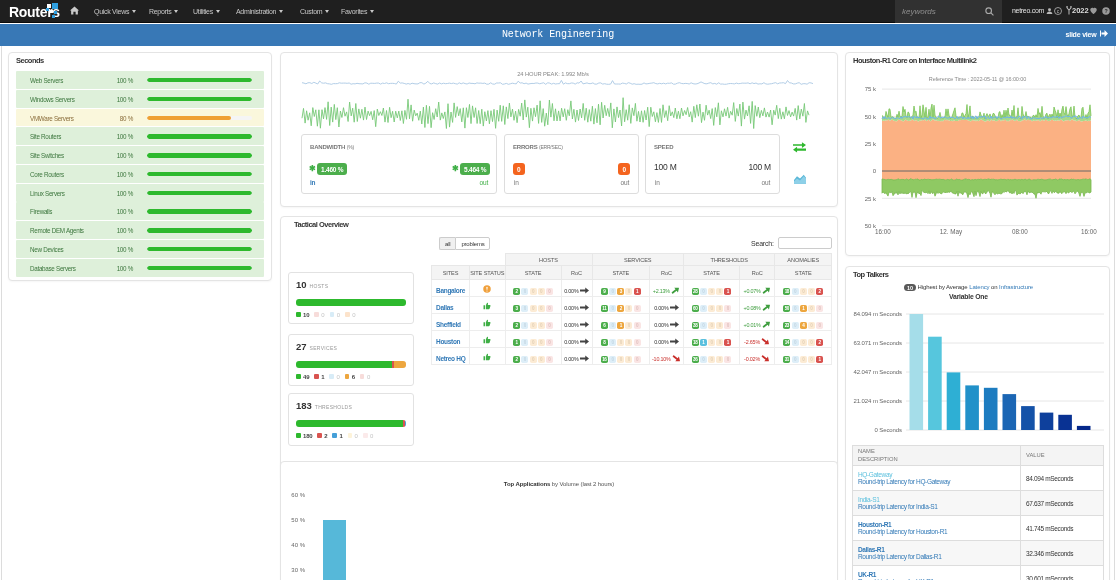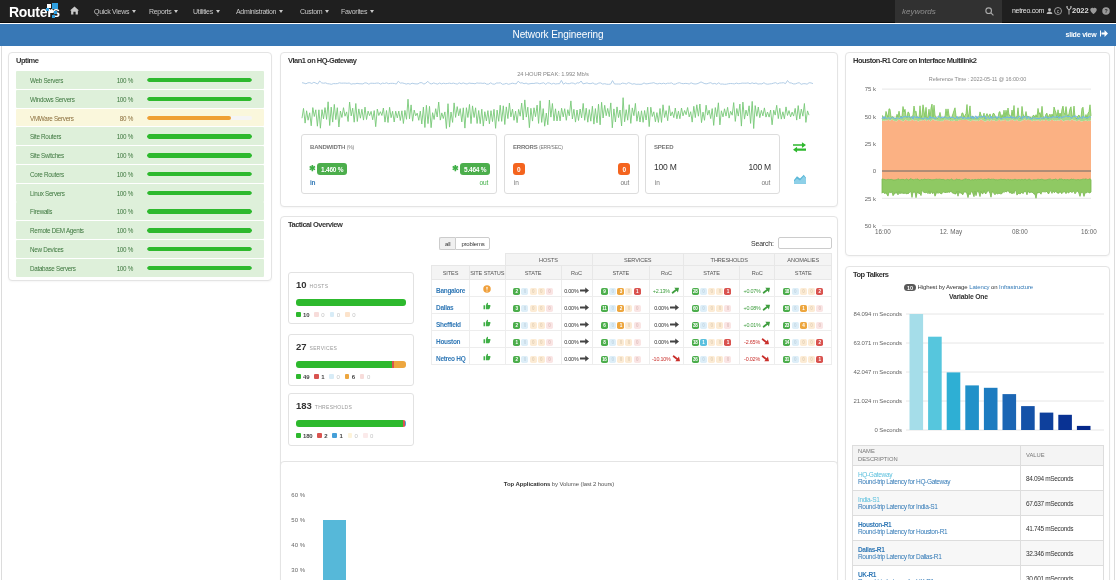--- a/index.html
+++ b/index.html
@@ -14,21 +14,21 @@
 #logo { position:absolute; left:9px; top:4px; color:#fff; font-weight:700; font-size:14px; letter-spacing:-0.3px; }
 .sq { position:absolute; }
 .mi { position:absolute; top:0; height:23px; line-height:23px; color:#c9c9c9; font-size:7px;
   letter-spacing:-0.3px; white-space:nowrap; }
 .caret { width:0; height:0; border-left:2.8px solid transparent; border-right:2.8px solid transparent;
   border-top:3.2px solid #c9c9c9; display:inline-block; margin-left:3px; vertical-align:1px; }
 #searchbox { position:absolute; left:895px; top:0; width:107px; height:23px; background:#313131;
   color:#8f8f8f; font-size:8px; font-style:italic; line-height:23px; padding-left:7px; }
 .hri { position:absolute; top:0; height:21px; display:flex; align-items:center; }
 #bluebar { position:absolute; left:0; top:24px; width:1116px; height:22px; background:#3878b6; }
-#bluebar .bt { position:absolute; width:100%; text-align:center; top:5px; color:#fff; font-size:10px; letter-spacing:-0.1px; }
+#bluebar .bt { position:absolute; width:100%; text-align:center; top:5px; color:#fff; font-size:10px; letter-spacing:-0.1px;font-family:Liberation Mono, monospace; }
 #bluebar .sv { position:absolute; right:8px; top:6px; color:#fff; font-size:7px; font-weight:700; letter-spacing:-0.2px; }
 .vline { position:absolute; top:46px; bottom:0; width:1px; background:#dcdcdc; }
 
 
 #uptime { left:8px; top:52px; width:264px; height:229px; padding:5px 7px; }
 #uptime .ptitle { margin:0 0 4px 0; }
 .upr { position:relative; height:17.9px; margin-bottom:0.9px; background:#def0da; border-radius:1px;
   font-size:6.3px; letter-spacing:-0.3px; color:#3c763d; }
 .upr.warn { background:#faf7dc; color:#8a6d3b; }
 .upl { position:absolute; left:14px; top:6px; }
@@ -110,21 +110,21 @@
 <div id="bluebar">
   <div class="bt">Network Engineering</div>
   <div class="sv">slide view &nbsp;<svg width="8" height="7" viewBox="0 0 16 14" style="vertical-align:-0.5px">
         <path fill="#fff" d="M9 0v5H3v4h6v5l7-7zM0 1h2v12H0z"></path>
       </svg></div>
 </div>
 <div class="vline" style="left:1px"></div>
 <div class="vline" style="left:1114px"></div>
 
 <div class="card" id="uptime">
-  <div class="ptitle">Uptime</div>
+  <div class="ptitle">Seconds</div>
   <div class="upr">
       <span class="upl">Web Servers</span>
       <span class="upv">100 %</span>
       <span class="uptrack">
         <span class="upbar" style="width:105px;background:#2db92d"></span>
       </span>
     </div>
 <div class="upr">
       <span class="upl">Windows Servers</span>
       <span class="upv">100 %</span>
@@ -191,21 +191,20 @@
 <div class="upr">
       <span class="upl">Database Servers</span>
       <span class="upv">100 %</span>
       <span class="uptrack">
         <span class="upbar" style="width:105px;background:#2db92d"></span>
       </span>
     </div>
 </div>
 
 <div class="card" id="vlan">
-  <div class="ptitle">Vlan1 on HQ-Gateway</div>
   <div class="peak">24 HOUR PEAK: 1.992 Mb/s</div>
   <svg width="556" height="153" style="position:absolute;left:0;top:0">
     <g transform="translate(-280,-52)">
       <polyline points="301.0,81.7 303.0,82.1 304.9,82.8 306.9,81.8 308.9,81.7 310.8,82.5 312.8,81.3 314.8,82.1 316.7,83.0 318.7,80.0 320.7,81.9 322.6,82.2 324.6,81.9 326.6,82.7 328.5,82.9 330.5,83.3 332.4,82.6 334.4,82.7 336.4,82.6 338.3,81.8 340.3,82.2 342.3,82.1 344.2,82.1 346.2,82.3 348.2,82.0 350.1,83.2 352.1,82.7 354.1,82.9 356.0,82.3 358.0,82.7 360.0,82.8 361.9,82.9 363.9,81.8 365.9,82.1 367.8,83.2 369.8,82.2 371.8,82.3 373.7,82.4 375.7,82.1 377.6,82.1 379.6,83.1 381.6,82.1 383.5,82.5 385.5,81.8 387.5,82.7 389.4,82.4 391.4,82.3 393.4,82.5 395.3,83.1 397.3,80.2 399.3,82.1 401.2,81.9 403.2,82.4 405.2,83.1 407.1,82.5 409.1,83.2 411.1,82.2 413.0,82.7 415.0,82.9 417.0,82.9 418.9,81.7 420.9,81.7 422.9,83.1 424.8,82.2 426.8,80.3 428.8,82.5 430.7,82.9 432.7,81.9 434.6,82.6 436.6,83.1 438.6,82.0 440.5,82.9 442.5,82.2 444.5,82.7 446.4,82.5 448.4,82.1 450.4,82.6 452.3,82.1 454.3,82.7 456.3,83.1 458.2,81.8 460.2,82.8 462.2,81.9 464.1,82.6 466.1,83.0 468.1,82.0 470.0,82.4 472.0,82.4 474.0,82.8 475.9,81.9 477.9,82.2 479.9,82.1 481.8,82.4 483.8,82.1 485.7,83.2 487.7,83.1 489.7,81.8 491.6,83.0 493.6,83.2 495.6,82.0 497.5,82.0 499.5,81.8 501.5,83.3 503.4,83.0 505.4,82.4 507.4,83.3 509.3,82.8 511.3,82.2 513.3,82.6 515.2,82.9 517.2,80.2 519.2,82.0 521.1,81.8 523.1,82.7 525.1,82.1 527.0,83.1 529.0,82.7 531.0,82.4 532.9,82.5 534.9,82.0 536.8,82.1 538.8,82.8 540.8,82.2 542.7,81.8 544.7,83.3 546.7,81.8 548.6,82.1 550.6,83.1 552.6,82.3 554.5,83.0 556.5,82.7 558.5,82.7 560.4,79.4 562.4,83.2 564.4,81.9 566.3,82.6 568.3,82.7 570.3,82.0 572.2,82.1 574.2,83.1 576.2,81.8 578.1,82.1 580.1,80.0 582.0,82.9 584.0,82.4 586.0,81.9 587.9,82.6 589.9,82.6 591.9,81.9 593.8,83.1 595.8,83.1 597.8,82.0 599.7,81.9 601.7,83.1 603.7,82.7 605.6,83.2 607.6,83.3 609.6,83.1 611.5,79.6 613.5,83.0 615.5,83.0 617.4,83.0 619.4,83.1 621.4,82.1 623.3,82.4 625.3,83.0 627.3,81.7 629.2,82.2 631.2,83.2 633.1,82.7 635.1,83.3 637.1,83.2 639.0,83.3 641.0,83.2 643.0,81.9 644.9,82.9 646.9,82.7 648.9,82.3 650.8,82.1 652.8,81.7 654.8,82.6 656.7,82.9 658.7,82.3 660.7,82.8 662.6,82.2 664.6,82.9 666.6,82.2 668.5,82.3 670.5,81.9 672.5,83.2 674.4,83.1 676.4,82.2 678.4,81.7 680.3,82.4 682.3,82.7 684.2,82.4 686.2,82.5 688.2,83.0 690.1,81.8 692.1,82.7 694.1,83.0 696.0,82.8 698.0,82.0 700.0,80.9 701.9,81.8 703.9,82.7 705.9,82.8 707.8,82.1 709.8,81.7 711.8,82.9 713.7,82.4 715.7,83.2 717.7,81.8 719.6,83.1 721.6,83.0 723.6,83.3 725.5,83.2 727.5,82.7 729.5,82.5 731.4,82.6 733.4,82.9 735.4,82.1 737.3,82.7 739.3,82.5 741.2,82.1 743.2,82.2 745.2,82.2 747.1,81.9 749.1,82.8 751.1,81.8 753.0,82.6 755.0,82.0 757.0,83.1 758.9,82.8 760.9,82.9 762.9,81.7 764.8,82.9 766.8,83.2 768.8,82.9 770.7,82.7 772.7,82.1 774.7,81.7 776.6,82.8 778.6,82.0 780.6,81.9 782.5,81.7 784.5,82.6 786.5,79.5 788.4,81.8 790.4,82.0 792.3,82.9 794.3,82.9 796.3,82.1 798.2,81.7 800.2,83.3 802.2,82.7 804.1,82.7 806.1,83.2 808.1,81.7 810.0,81.9 812.0,82.6" fill="none" stroke="#a9c7e3" stroke-width="0.9"></polyline>
       <polyline points="301.0,117.2 302.5,107.4 304.1,122.1 305.6,109.8 307.1,119.2 308.7,111.8 310.2,124.8 311.8,106.6 313.3,115.5 314.8,108.8 316.4,125.2 317.9,108.8 319.4,127.2 321.0,108.7 322.5,117.9 324.0,106.6 325.6,118.4 327.1,100.8 328.7,124.5 330.2,106.1 331.7,121.1 333.3,103.4 334.8,118.6 336.3,106.7 337.9,126.0 339.4,110.0 340.9,116.5 342.5,106.7 344.0,115.2 345.6,110.9 347.1,120.5 348.6,101.0 350.2,114.9 351.7,107.2 353.2,121.2 354.8,102.5 356.3,120.5 357.8,107.9 359.4,117.2 360.9,108.3 362.5,119.1 364.0,106.1 365.5,118.5 367.1,110.1 368.6,114.7 370.1,110.4 371.7,118.8 373.2,109.6 374.7,125.7 376.3,108.1 377.8,114.5 379.4,110.7 380.9,114.5 382.4,107.0 384.0,121.1 385.5,109.5 387.0,121.5 388.6,106.3 390.1,116.7 391.6,110.3 393.2,121.0 394.7,110.2 396.3,116.9 397.8,110.1 399.3,119.5 400.9,109.8 402.4,122.5 403.9,109.4 405.5,118.3 407.0,98.2 408.5,117.8 410.1,103.9 411.6,120.2 413.2,109.1 414.7,114.8 416.2,112.1 417.8,119.3 419.3,110.1 420.8,123.0 422.4,106.1 423.9,126.5 425.4,104.3 427.0,122.6 428.5,105.3 430.1,126.7 431.6,111.7 433.1,118.5 434.7,107.7 436.2,116.0 437.7,101.0 439.3,119.1 440.8,111.9 442.3,117.5 443.9,110.9 445.4,127.5 447.0,102.7 448.5,126.1 450.0,111.0 451.6,121.4 453.1,101.9 454.6,116.4 456.2,105.6 457.7,114.8 459.2,107.6 460.8,120.9 462.3,106.8 463.9,127.1 465.4,106.7 466.9,116.5 468.5,103.4 470.0,122.6 471.5,104.9 473.1,116.5 474.6,106.8 476.1,122.5 477.7,109.5 479.2,122.7 480.8,108.2 482.3,125.1 483.8,110.7 485.4,120.0 486.9,109.6 488.4,122.8 490.0,109.7 491.5,120.6 493.0,108.3 494.6,127.3 496.1,109.1 497.7,120.3 499.2,104.2 500.7,120.4 502.3,104.8 503.8,123.5 505.3,105.9 506.9,117.6 508.4,102.1 509.9,115.9 511.5,108.1 513.0,119.3 514.6,110.1 516.1,121.7 517.6,108.4 519.2,115.2 520.7,102.1 522.2,119.0 523.8,98.9 525.3,116.1 526.8,106.2 528.4,126.7 529.9,107.3 531.5,120.1 533.0,106.8 534.5,115.7 536.1,104.1 537.6,122.4 539.1,99.8 540.7,121.4 542.2,107.6 543.7,125.2 545.3,112.1 546.8,123.8 548.4,99.0 549.9,116.1 551.4,102.5 553.0,119.8 554.5,107.8 556.0,120.0 557.6,109.9 559.1,119.9 560.6,107.2 562.2,115.9 563.7,107.7 565.3,119.3 566.8,108.7 568.3,114.8 569.9,99.9 571.4,118.0 572.9,108.3 574.5,121.1 576.0,109.0 577.5,119.5 579.1,108.0 580.6,116.9 582.2,102.4 583.7,119.3 585.2,107.2 586.8,121.2 588.3,108.6 589.8,120.2 591.4,105.2 592.9,123.1 594.4,107.6 596.0,121.8 597.5,103.2 599.1,123.8 600.6,101.3 602.1,117.0 603.7,104.3 605.2,114.7 606.7,107.4 608.3,115.7 609.8,101.9 611.3,126.8 612.9,107.9 614.4,121.0 616.0,105.9 617.5,116.6 619.0,109.0 620.6,125.0 622.1,96.7 623.6,120.8 625.2,108.7 626.7,119.2 628.2,103.7 629.8,122.4 631.3,106.9 632.9,114.7 634.4,102.4 635.9,120.2 637.5,110.4 639.0,121.0 640.5,109.8 642.1,121.3 643.6,109.5 645.1,119.0 646.7,106.2 648.2,125.6 649.8,106.2 651.3,115.5 652.8,110.8 654.4,120.8 655.9,111.6 657.4,121.4 659.0,107.5 660.5,121.4 662.0,103.8 663.6,116.5 665.1,109.6 666.7,119.7 668.2,104.7 669.7,115.0 671.3,110.8 672.8,116.6 674.3,107.0 675.9,117.8 677.4,110.2 678.9,117.7 680.5,107.0 682.0,114.9 683.6,109.5 685.1,113.7 686.6,106.5 688.2,115.9 689.7,110.7 691.2,121.1 692.8,105.3 694.3,116.6 695.8,103.8 697.4,115.2 698.9,103.0 700.5,121.6 702.0,111.1 703.5,119.3 705.1,104.2 706.6,114.1 708.1,109.2 709.7,117.6 711.2,107.6 712.7,124.4 714.3,106.6 715.8,115.8 717.4,101.8 718.9,123.9 720.4,109.8 722.0,115.9 723.5,107.8 725.0,115.1 726.6,106.3 728.1,117.1 729.6,110.3 731.2,114.2 732.7,101.6 734.3,120.4 735.8,107.5 737.3,115.1 738.9,103.1 740.4,125.1 741.9,101.1 743.5,118.1 745.0,109.1 746.5,115.0 748.1,104.8 749.6,122.4 751.2,100.4 752.7,127.5 754.2,104.6 755.8,115.3 757.3,106.0 758.8,116.7 760.4,109.4 761.9,114.9 763.4,106.9 765.0,116.1 766.5,111.0 768.1,116.1 769.6,109.0 771.1,123.8 772.7,109.2 774.2,114.1 775.7,104.3 777.3,117.6 778.8,107.3 780.3,118.1 781.9,110.8 783.4,117.8 785.0,105.9 786.5,114.5 788.0,109.6 789.6,115.9 791.1,111.1 792.6,115.1 794.2,107.4 795.7,119.1 797.2,104.6 798.8,117.9 800.3,108.1 801.9,115.2 803.4,102.5 804.9,121.4 806.5,109.9 808.0,114.2" fill="none" stroke="#77c877" stroke-width="0.9"></polyline>
     </g>
   </svg>
   <div class="subcard" style="left:20px;top:81px;width:196px;height:60px">
     <span class="sclabel">BANDWIDTH <small>(%)</small></span>
     <span class="ast" style="left:7px;top:29px">✱</span>
@@ -263,21 +262,21 @@
 <text x="875" y="199.5" text-anchor="end" font-size="6" fill="#666" font-family="Liberation Sans, sans-serif">25 k</text>
 <text x="875" y="226.8" text-anchor="end" font-size="6" fill="#666" font-family="Liberation Sans, sans-serif">50 k</text>
 <text x="882" y="232.5" text-anchor="middle" font-size="6.3" fill="#666" font-family="Liberation Sans, sans-serif">16:00</text>
 <text x="950" y="232.5" text-anchor="middle" font-size="6.3" fill="#666" font-family="Liberation Sans, sans-serif">12. May</text>
 <text x="1019" y="232.5" text-anchor="middle" font-size="6.3" fill="#666" font-family="Liberation Sans, sans-serif">08:00</text>
 <text x="1088" y="232.5" text-anchor="middle" font-size="6.3" fill="#666" font-family="Liberation Sans, sans-serif">16:00</text>
 </g>
     </svg>
 </div>
 
-<div class="card" id="tact" style="left:280px;top:216px;width:558px;height:264px;padding:5px 7px">
+<div class="card" id="tact" style="left:280px;top:216px;width:558px;height:264px;padding:5px 13px">
   <div class="ptitle">Tactical Overview</div>
   <div class="statbox" style="top:55px">
     <div><span class="sbn">10</span><span class="sbl">HOSTS</span></div>
     <div class="sbar">
         <span style="background:#2db92d;width:100%"></span>
       </div>
     <div class="sleg">
         <span class="lsq" style="background:#2db92d"></span>
         <b>10</b>
         <span class="lsq" style="background:#f7dcda"></span>

